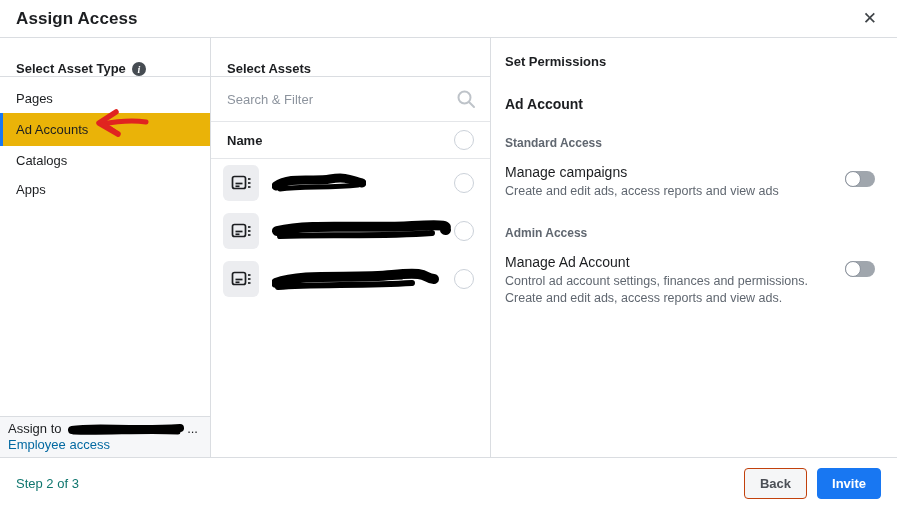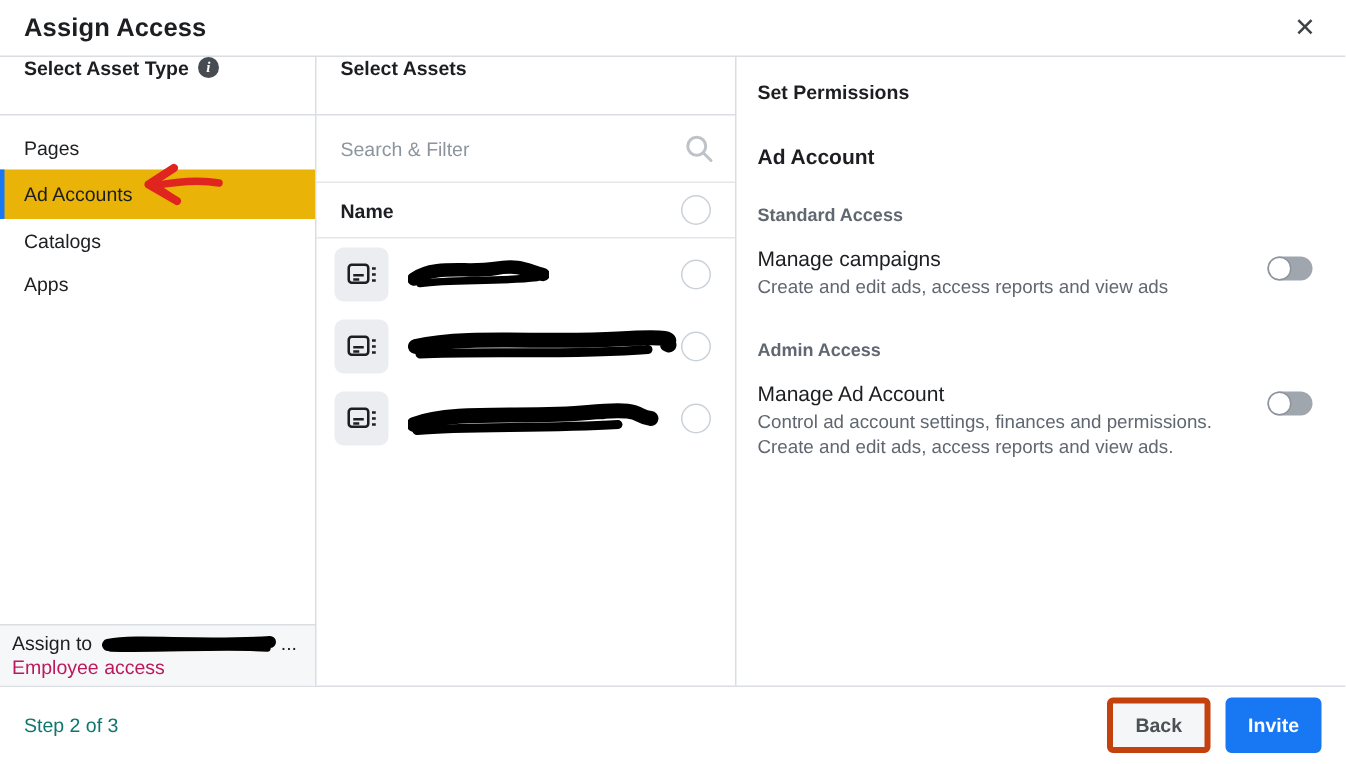--- a/index.html
+++ b/index.html
@@ -21,21 +21,21 @@
   .dlg-title { font-size: 17px; font-weight: bold; letter-spacing: .1px; }
   .close-btn {
     font-size: 17px; color: #3e4347; cursor: pointer; line-height: 1;
     padding: 2px 4px; font-weight: 400;
   }
 
   
   .main { display: flex; height: 419px; }
   .col-header {
     height: 39px; border-bottom: 1px solid #dadde1;
-    display: flex; align-items: flex-start;
+    display: flex; align-items: flex-end;
     font-size: 13px; font-weight: bold; padding: 0 16px;
   }
   .col-left  { width: 211px; border-right: 1px solid #dadde1; position: relative; }
   .col-mid   { width: 280px; border-right: 1px solid #dadde1; position: relative; }
   .col-right { flex: 1; position: relative; }
 
   
   .info-icon {
     width: 14px; height: 14px; border-radius: 50%; background: #464c52;
     color: #fff; font-size: 10px; font-weight: bold;
@@ -54,21 +54,21 @@
     position: absolute; left: 0; bottom: 0; width: 100%;
     border-top: 1px solid #dadde1; background: #f6f7f9;
     padding: 4px 8px 5px 8px;
   }
   .assign-line {
     font-size: 13px; color: #1c1e21; display: flex; align-items: center;
     white-space: nowrap;
     justify-content: space-between;
   }
   .assign-line .txt { margin-right: 4px; }
-  .assign-sub { font-size: 13px; color: #be185d; margin-top: 1px; }
+  .assign-sub { font-size: 13px; color: #0369a1; margin-top: 1px; }
 
   
   .annot-arrow { position: absolute; left: 92px; top: 69px; pointer-events: none; }
 
   
   .search-row {
     height: 45px; border-bottom: 1px solid #e4e6e9;
     display: flex; align-items: center; padding: 0 14px 0 16px;
   }
   .search-input {
@@ -117,21 +117,21 @@
   .dlg-footer {
     height: 52px; border-top: 1px solid #dadde1;
     display: flex; align-items: center; padding: 0 16px;
   }
   .step-label { font-size: 13px; color: #0f766e; }
   .footer-btns { margin-left: auto; display: flex; gap: 10px; }
   .btn {
     font-family: inherit; font-size: 13px; font-weight: bold;
     border-radius: 4px; padding: 7px 15px; cursor: pointer;
   }
-  .btn-secondary { background: #f5f6f7; border: 4px solid #c2410c; color: #4b4f56; }
+  .btn-secondary { background: #f5f6f7; border: 1px solid #c2410c; color: #4b4f56; }
   .btn-primary   { background: #1877f2; border: 1px solid #1877f2; color: #ffffff; padding: 7px 14px; }
 </style>
 </head>
 <body>
 
 <div class="dialog">
 
   <div class="dlg-header">
     <div class="dlg-title">Assign Access</div>
     <div class="close-btn">✕</div>

